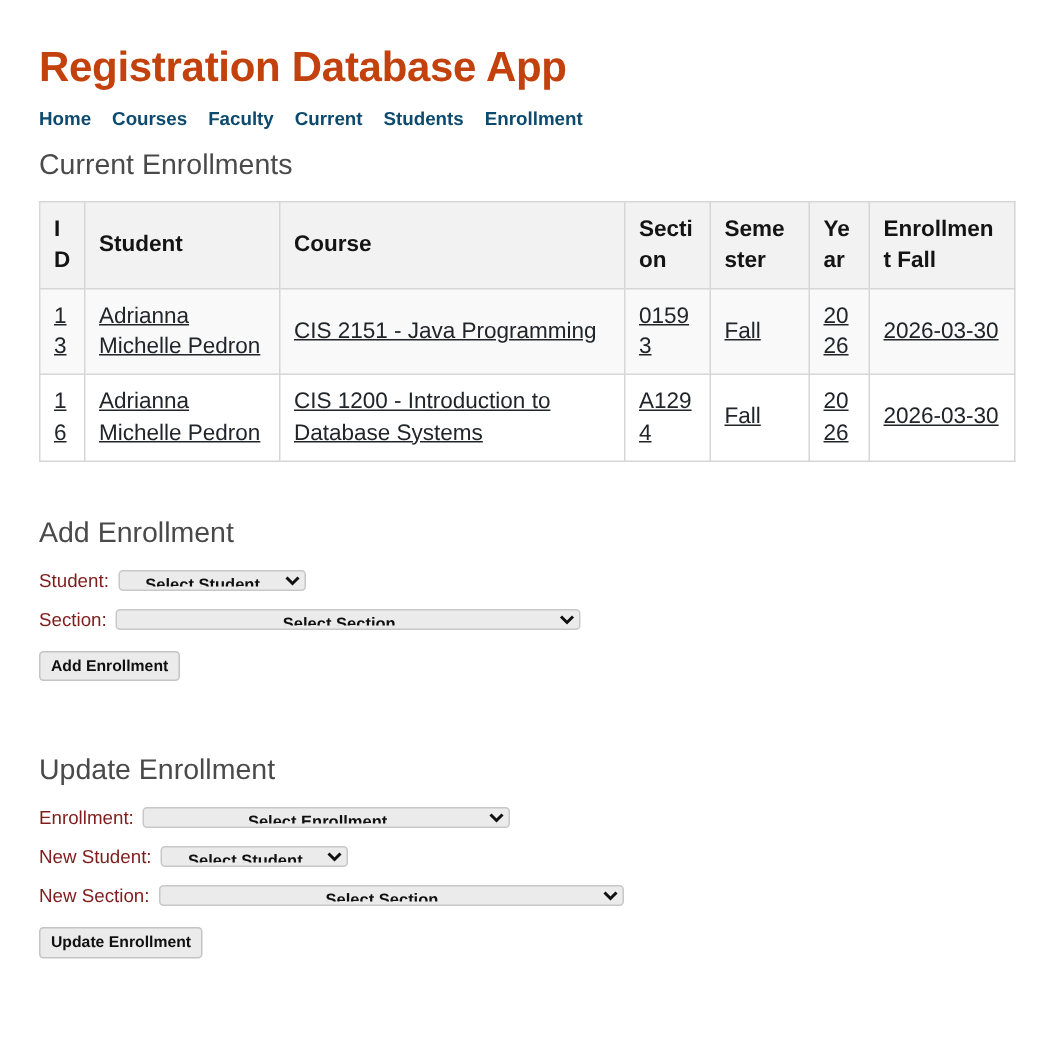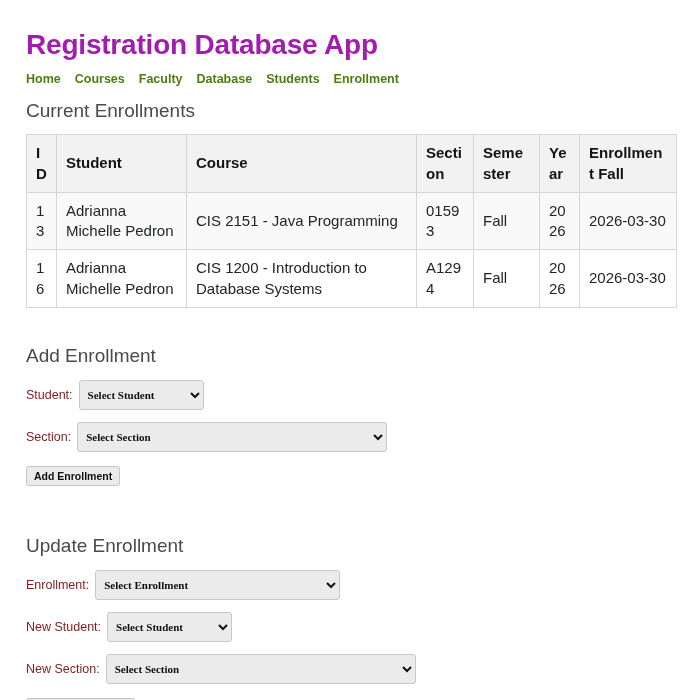--- a/index.html
+++ b/index.html
@@ -16,32 +16,32 @@
     -webkit-font-smoothing: antialiased;
   }
   .page {
     padding: 28px 26px 0 26px;
     width: 700px;
   }
   .app-title {
     font-size: 28px;
     font-weight: bold;
     letter-spacing: -0.2px;
-    color: #a21caf;
+    color: #c2410c;
     margin: 0 0 10px 0;
     line-height: 1.2;
   }
   .navbar {
     margin: 0 0 12px 0;
     font-size: 12.5px;
     font-weight: bold;
     line-height: 1.2;
   }
   .navbar a {
-    color: #4d7c0f;
+    color: #0c4a6e;
     text-decoration: none;
     margin-right: 14px;
     display: inline-block;
   }
   .navbar a:last-child { margin-right: 0; }
 
   .section-heading {
     font-size: 19px;
     font-weight: 400;
     color: #4a4a4a;
@@ -66,21 +66,21 @@
     vertical-align: middle;
     line-height: 1.35;
     word-wrap: break-word;
   }
   table.enrollments th {
     background: #f2f2f2;
     font-weight: bold;
     color: #141414;
     height: 46px;
   }
-  table.enrollments tbody tr { height: 42px; }
+  table.enrollments tbody tr { height: 42px; text-decoration: underline; }
   table.enrollments tbody tr:nth-child(odd) { background: #f9f9f9; }
   table.enrollments tbody tr:nth-child(even) { background: #ffffff; }
 
   .col-id { width: 30px; }
   .col-student { width: 130px; }
   .col-course { width: 230px; }
   .col-section { width: 57px; }
   .col-semester { width: 66px; }
   .col-year { width: 40px; }
   .col-date { width: 97px; }
@@ -91,31 +91,32 @@
     margin-bottom: 12px;
     font-size: 12.5px;
     color: #2b2b2b;
   }
   .form-row label {
     margin-right: 6px;
     white-space: nowrap;
     color: #7f1d1d;
   }
   select.ui-select {
-    font-family: Liberation Serif, serif;
+    font-family: Liberation Sans, sans-serif;
     font-size: 11px;
     font-weight: bold;
     color: #101010;
     background: #ebebeb;
     border: 1px solid #c8c8c8;
     border-radius: 3px;
     padding: 2px 4px;
-    height: 30px;
+    height: 14px;
     line-height: 14px;
     appearance: auto;
+    text-align: center;
   }
   .w-student { width: 125px; }
   .w-section { width: 310px; }
   .w-enrollment { width: 245px; }
   .w-newstudent { width: 125px; }
   .w-newsection { width: 310px; }
 
   button.ui-button {
     font-family: "Liberation Sans", sans-serif;
     font-size: 10.5px;
@@ -131,21 +132,21 @@
   .btn-row { margin-top: 14px; }
 </style>
 </head>
 <body>
 
 <div class="page">
 
   <h1 class="app-title">Registration Database App</h1>
 
   <nav class="navbar">
-    <a href="#">Home</a><a href="#">Courses</a><a href="#">Faculty</a><a href="#">Database</a><a href="#">Students</a><a href="#">Enrollment</a>
+    <a href="#">Home</a><a href="#">Courses</a><a href="#">Faculty</a><a href="#">Current</a><a href="#">Students</a><a href="#">Enrollment</a>
   </nav>
 
   <h2 class="section-heading">Current Enrollments</h2>
 
   <table class="enrollments">
     <thead>
       <tr>
         <th class="col-id">ID</th>
         <th class="col-student">Student</th>
         <th class="col-course">Course</th>

